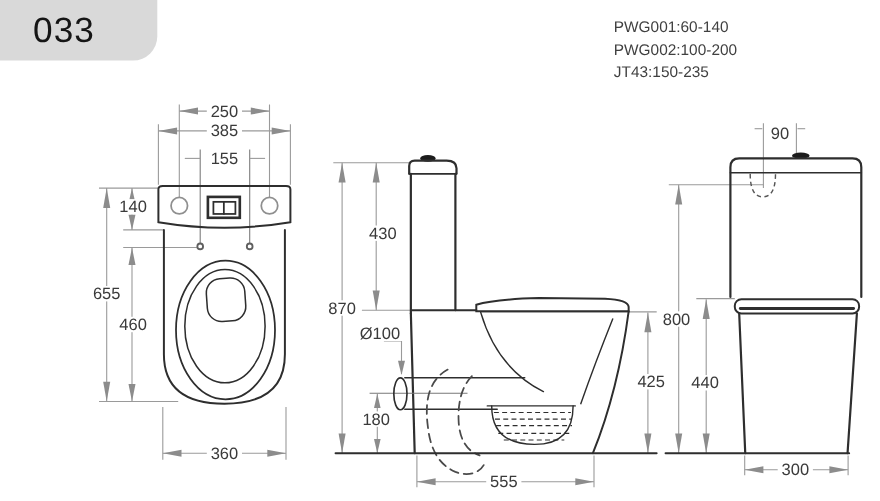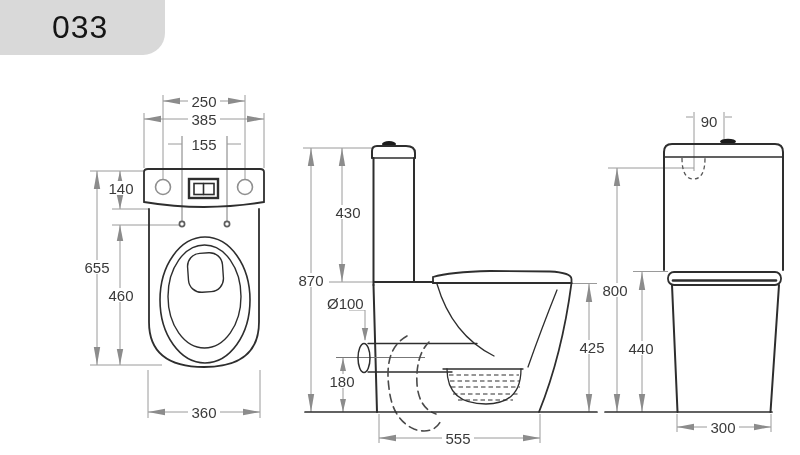--- a/index.html
+++ b/index.html
@@ -1,19 +1,19 @@
 <!DOCTYPE html>
 <html><head>
 <meta charset="utf-8">
 <style>
   html,body{margin:0;padding:0;background:#fff;}
   body{width:800px;height:455px;overflow:hidden;font-family:"Liberation Sans",sans-serif;}
   .stage{position:relative;width:800px;height:455px;background:#fff;}
   .badge{position:absolute;left:0;top:0;width:143px;height:55px;background:#d9d9d9;
-         border-radius:0 0 22px 0;display:flex;align-items:center;padding-left:22px;}
+         border-radius:0 0 22px 0;display:flex;align-items:center;}
   .badge span{margin-left:30px;font-size:32px;color:#151515;letter-spacing:1px;}
   .notes{position:absolute;left:558px;top:14px;font-size:14px;color:#404040;line-height:20.5px;white-space:nowrap;}
   svg{position:absolute;left:0;top:0;}
   .o{stroke:#2e2e2e;fill:none;stroke-linecap:round;}
   .d{stroke:#9a9a9a;stroke-width:1;fill:none;}
   .d2{stroke:#7d7d7d;stroke-width:1;fill:none;}
   .ar{fill:#8c8c8c;stroke:none;}
   .lblbg{fill:#ffffff;}
   text.dim{font-size:15px;fill:#3a3a3a;text-anchor:middle;dominant-baseline:central;}
   text.dimL{font-size:15px;fill:#3a3a3a;text-anchor:start;dominant-baseline:central;}
@@ -234,14 +234,19 @@
         <rect class="lblbg" x="707" y="420" width="32" height="14"></rect>
         <text class="dim" x="723" y="427.5">300</text>
       </g>
     </g>
   </svg>
 
   <div class="badge">
     <span>033</span>
   </div>
 
+  <div class="notes">
+    <div>PWG001:60-140</div>
+    <div>PWG002:100-200</div>
+    <div>JT43:150-235</div>
+  </div>
 
 </div>
 
 </body></html>

